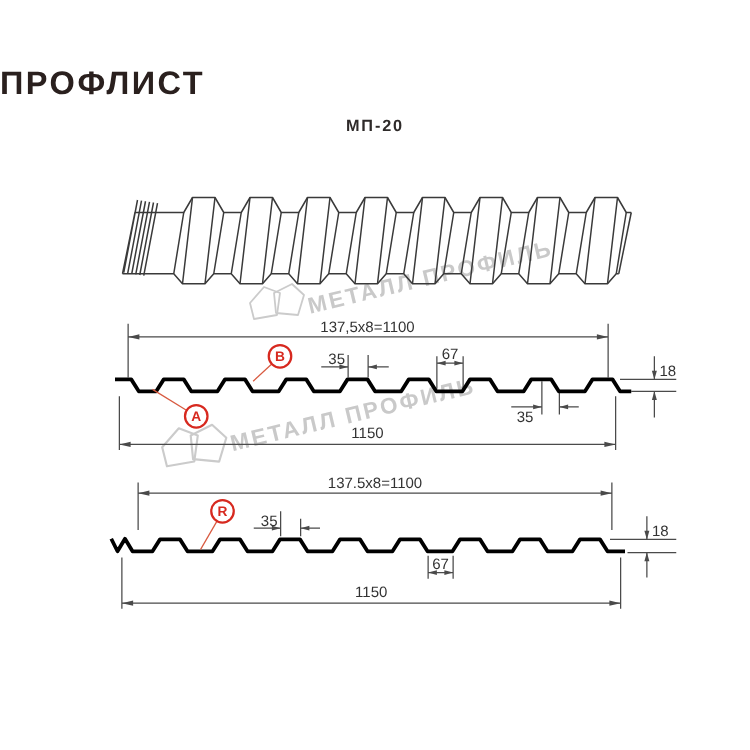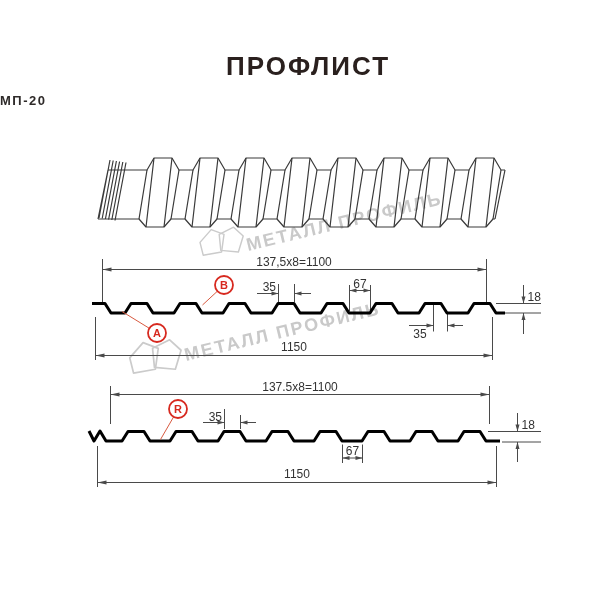--- a/index.html
+++ b/index.html
@@ -1,20 +1,20 @@
 <!DOCTYPE html>
 <html><head>
 <meta charset="utf-8">
 <style>
   html,body{margin:0;padding:0;background:#fff;}
   .stage{position:relative;width:600px;height:600px;background:#ffffff;overflow:hidden;
          font-family:"Liberation Sans", sans-serif;}
-  .title{position:absolute;left:0;top:51px;width:536px;text-align:center;
-         font-size:26px;font-weight:800;letter-spacing:2px;color:#2a201e;margin-left:40px;}
-  .subtitle{position:absolute;left:0;top:93px;width:600px;
+  .title{position:absolute;left:0;top:51px;width:536px;
+         font-size:26px;font-weight:800;letter-spacing:2px;color:#2a201e;}
+  .subtitle{position:absolute;left:0;top:93px;width:600px;text-align:center;
          font-size:13px;font-weight:600;letter-spacing:1.5px;color:#2e2a29;}
   .footnote{position:absolute;left:0;top:528px;width:600px;text-align:center;
          font-size:15px;font-weight:600;letter-spacing:.4px;color:#1f1f1f;}
   svg.draw{position:absolute;left:0;top:0;}
   .dimtxt{font-size:12px;fill:#333;}
   .redtxt{font-size:11px;font-weight:bold;fill:#d7291f;}
   .wmtxt{font-size:18px;font-weight:bold;letter-spacing:2px;fill:#c9c9c9;}
 </style>
 </head>
 <body>

